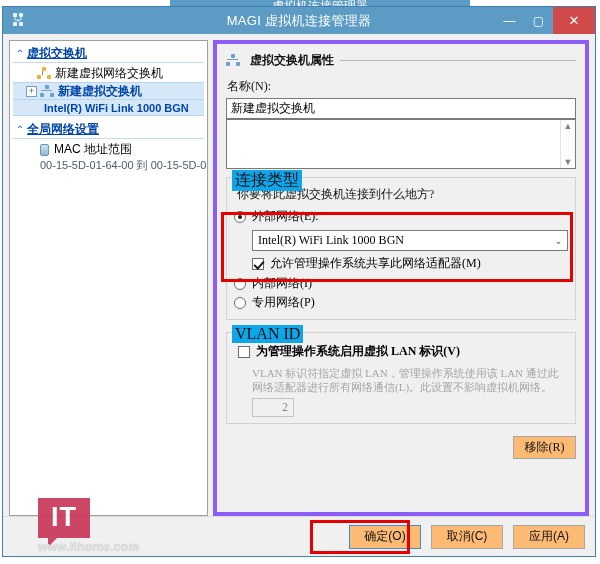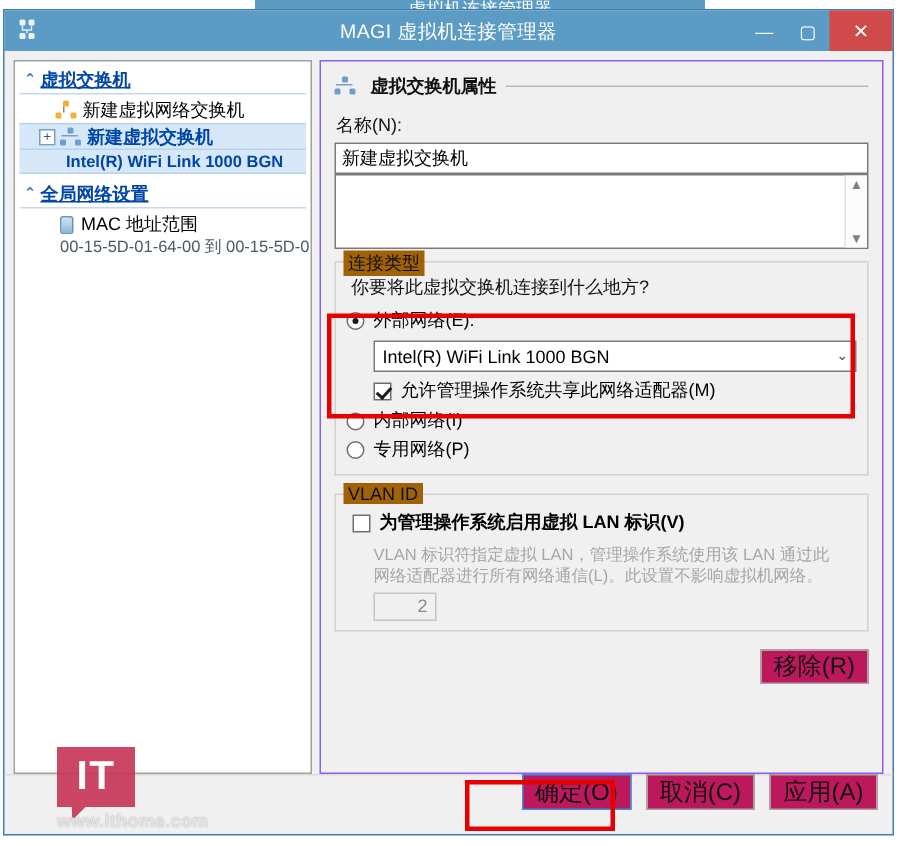--- a/index.html
+++ b/index.html
@@ -195,26 +195,27 @@
     padding-left: 30px;
     white-space: nowrap;
     height: 15px;
     line-height: 15px;
   }
 
   
   .settings-pane {
     flex: 1 1 auto;
     background: #f0f0f0;
-    border: 1px solid #8b5cf6;
+    border: 4px solid #8b5cf6;
     padding: 8px 9px 0 9px;
     font-size: 12px;
     overflow: hidden;
     min-width: 0;
     position: relative;
+    font-family: Liberation Serif, serif;
   }
   .sec-header {
     display: flex;
     align-items: center;
     gap: 6px;
     margin-bottom: 9px;
   }
   .sec-header .ttl { font-weight: bold; font-size: 12px; color: #111; white-space: nowrap; }
   .sec-header .rule { flex: 1 1 auto; height: 1px; background: #b8b8b8; }
 
@@ -255,23 +256,23 @@
   .group {
     border: 1px solid #d2d2d2;
     border-top: none;
     padding: 0 7px 6px 7px;
     margin-top: 9px;
     position: relative;
   }
   .group > .legend {
     position: absolute;
     top: -8px; left: 5px;
-    background: #a16207;
+    background: #0ea5e9;
     padding: 0 3px;
-    font-size: 12px;
+    font-size: 16px;
     color: #111;
   }
   .group::before {
     content:''; position:absolute;
     left:-1px; right:-1px; top:-1px; height:1px;
     background:#d2d2d2;
   }
   .group-top-gap { height: 6px; }
   .q-text { margin: 2px 0 5px 3px; color: #111; }
 
@@ -338,40 +339,40 @@
     font-size: 12px;
     text-align: right;
     padding-right: 5px;
     line-height: 17px;
   }
 
   .btn {
     min-width: 63px;
     height: 23px;
     border: 1px solid #a6a6a6;
-    background: #be185d;
-    font-size: 16px;
+    background: #fdba74;
+    font-size: 12px;
     color: #111;
     display: inline-flex;
     align-items: center;
     justify-content: center;
     padding: 0 8px;
   }
   .btn.primary { border: 1px solid #3c8ddc; }
   .remove-wrap { display: flex; justify-content: flex-end; margin-top: 12px; }
 
   
   .footer {
     flex: 0 0 auto;
     height: 40px;
     display: flex;
-    align-items: flex-end;
+    align-items: center;
     justify-content: flex-end;
     gap: 10px;
-    padding: 0 10px 16px 0;
+    padding: 0 10px 0 0;
     border-top: 1px solid #dcdcdc;
     position: relative;
   }
   .footer .btn { min-width: 72px; height: 24px; }
 
   
   .redbox {
     position: absolute;
     border: 3px solid #e60000;
     pointer-events: none;

